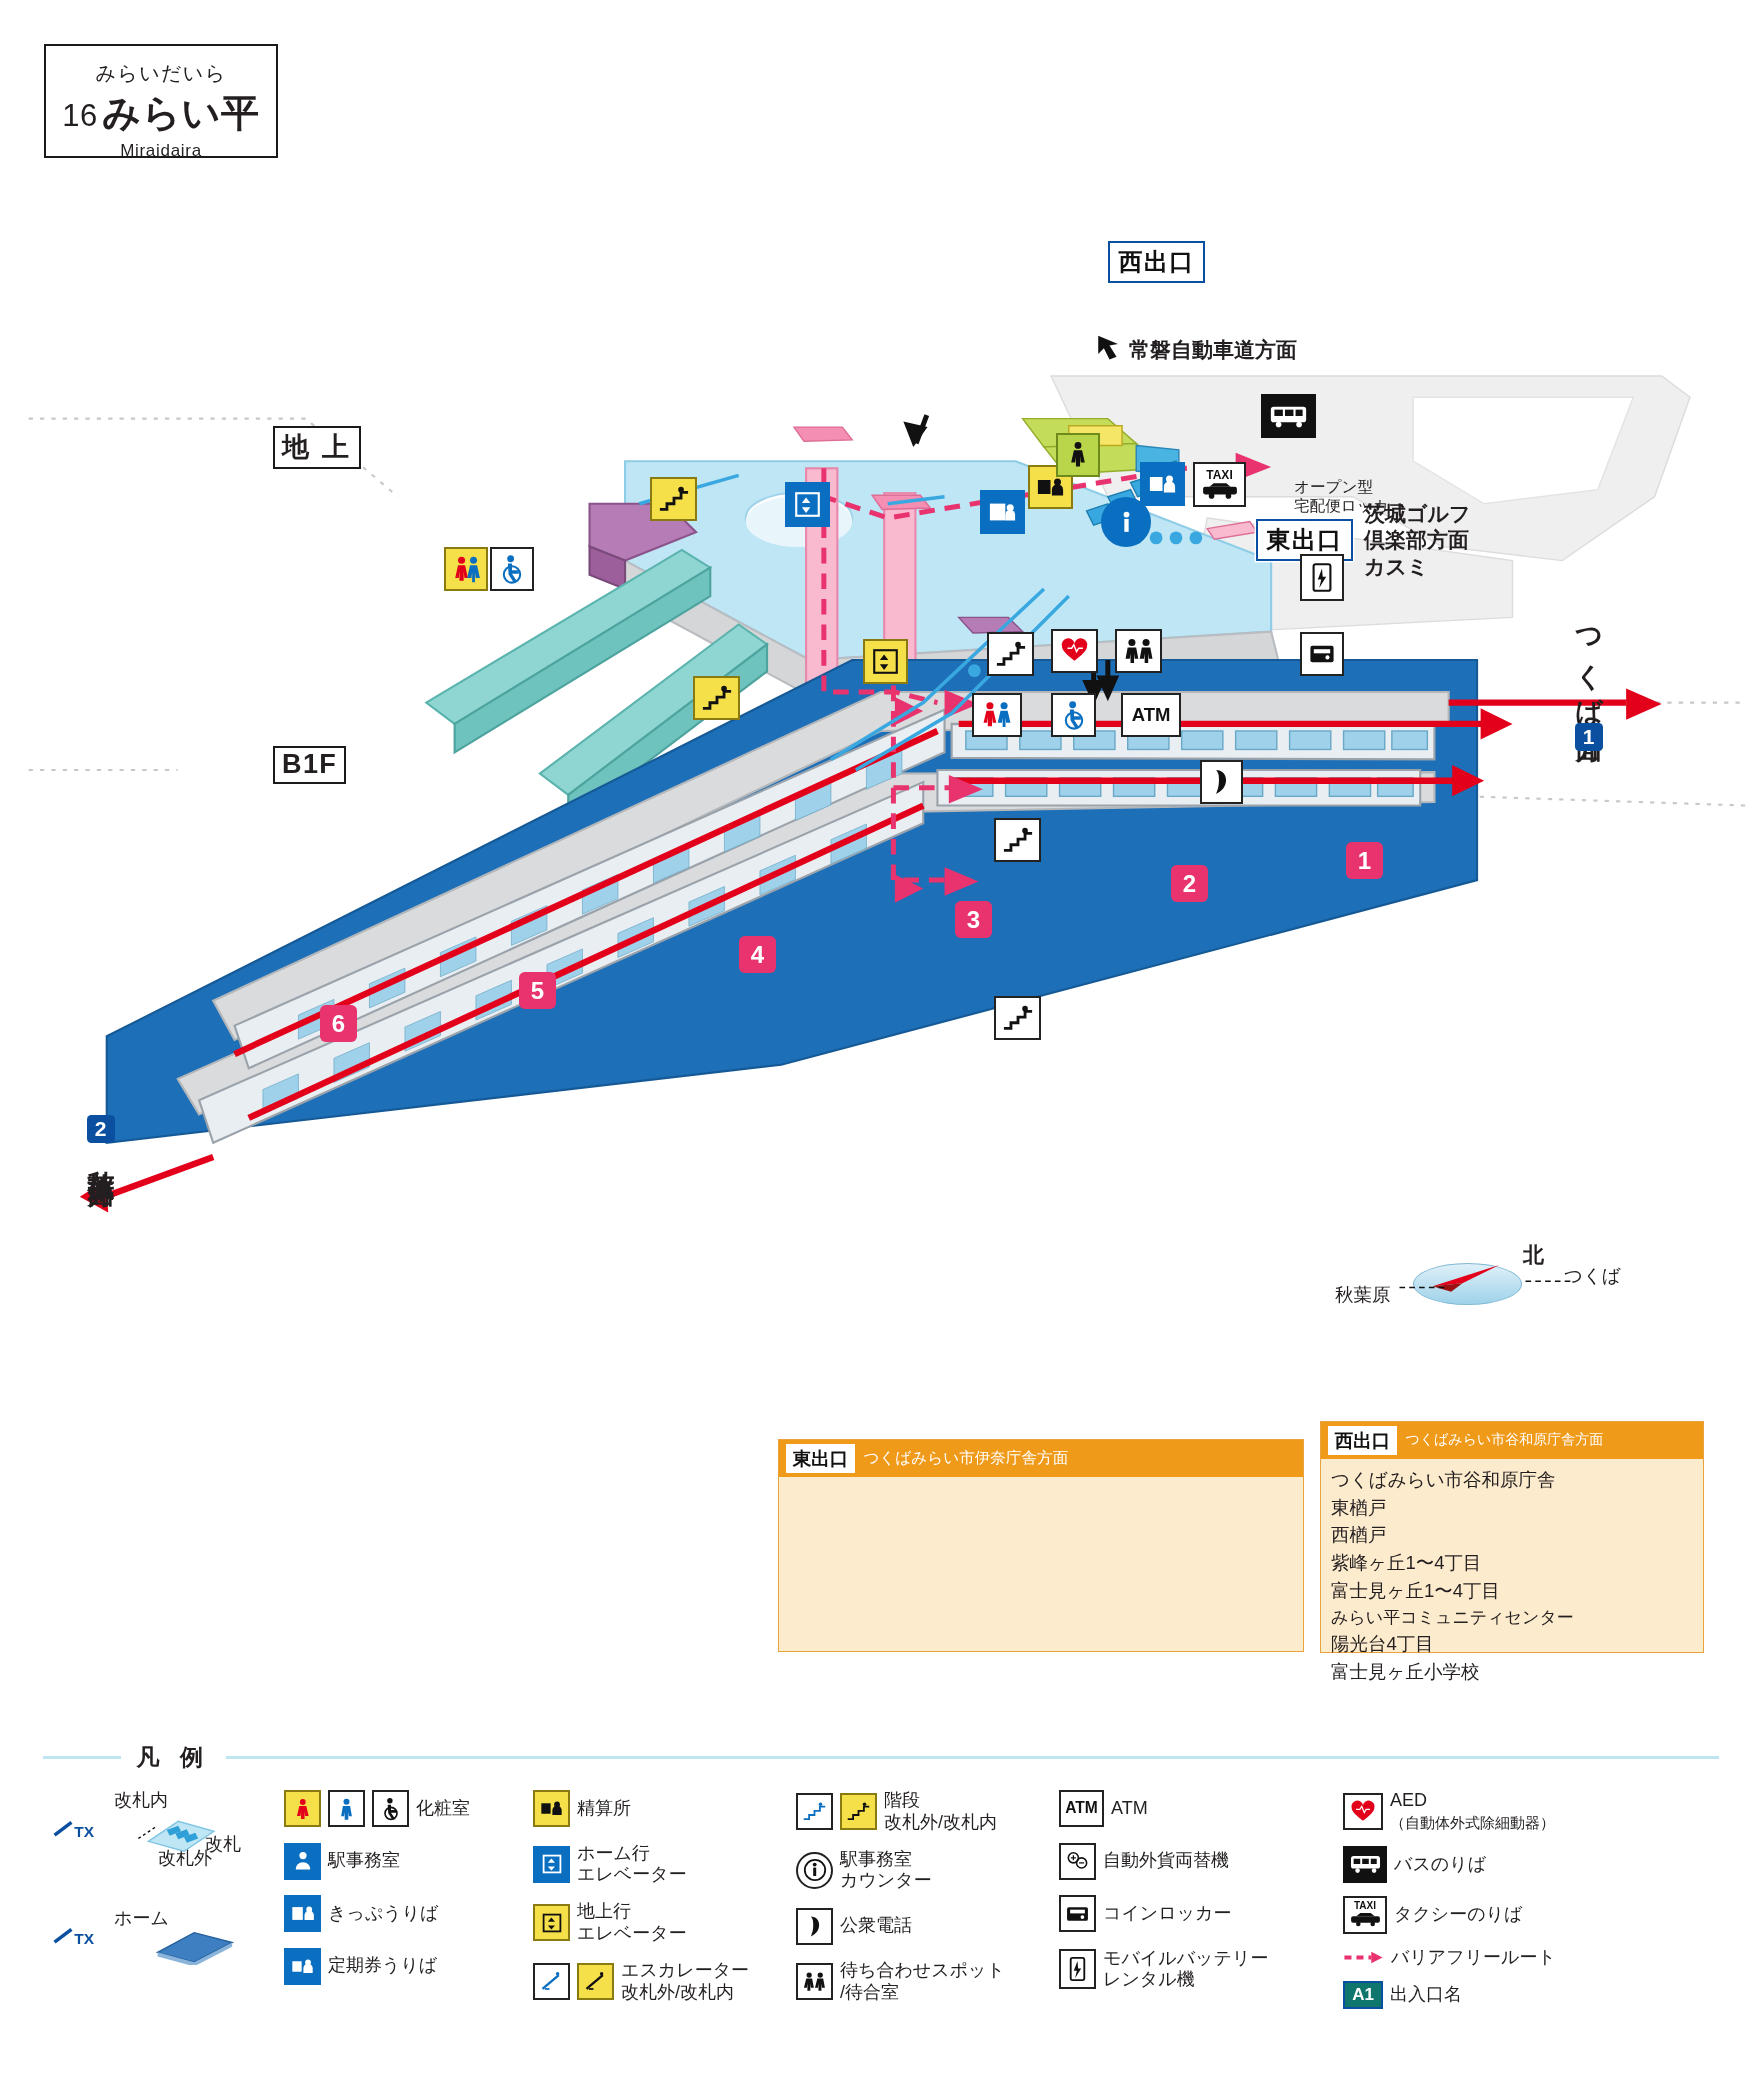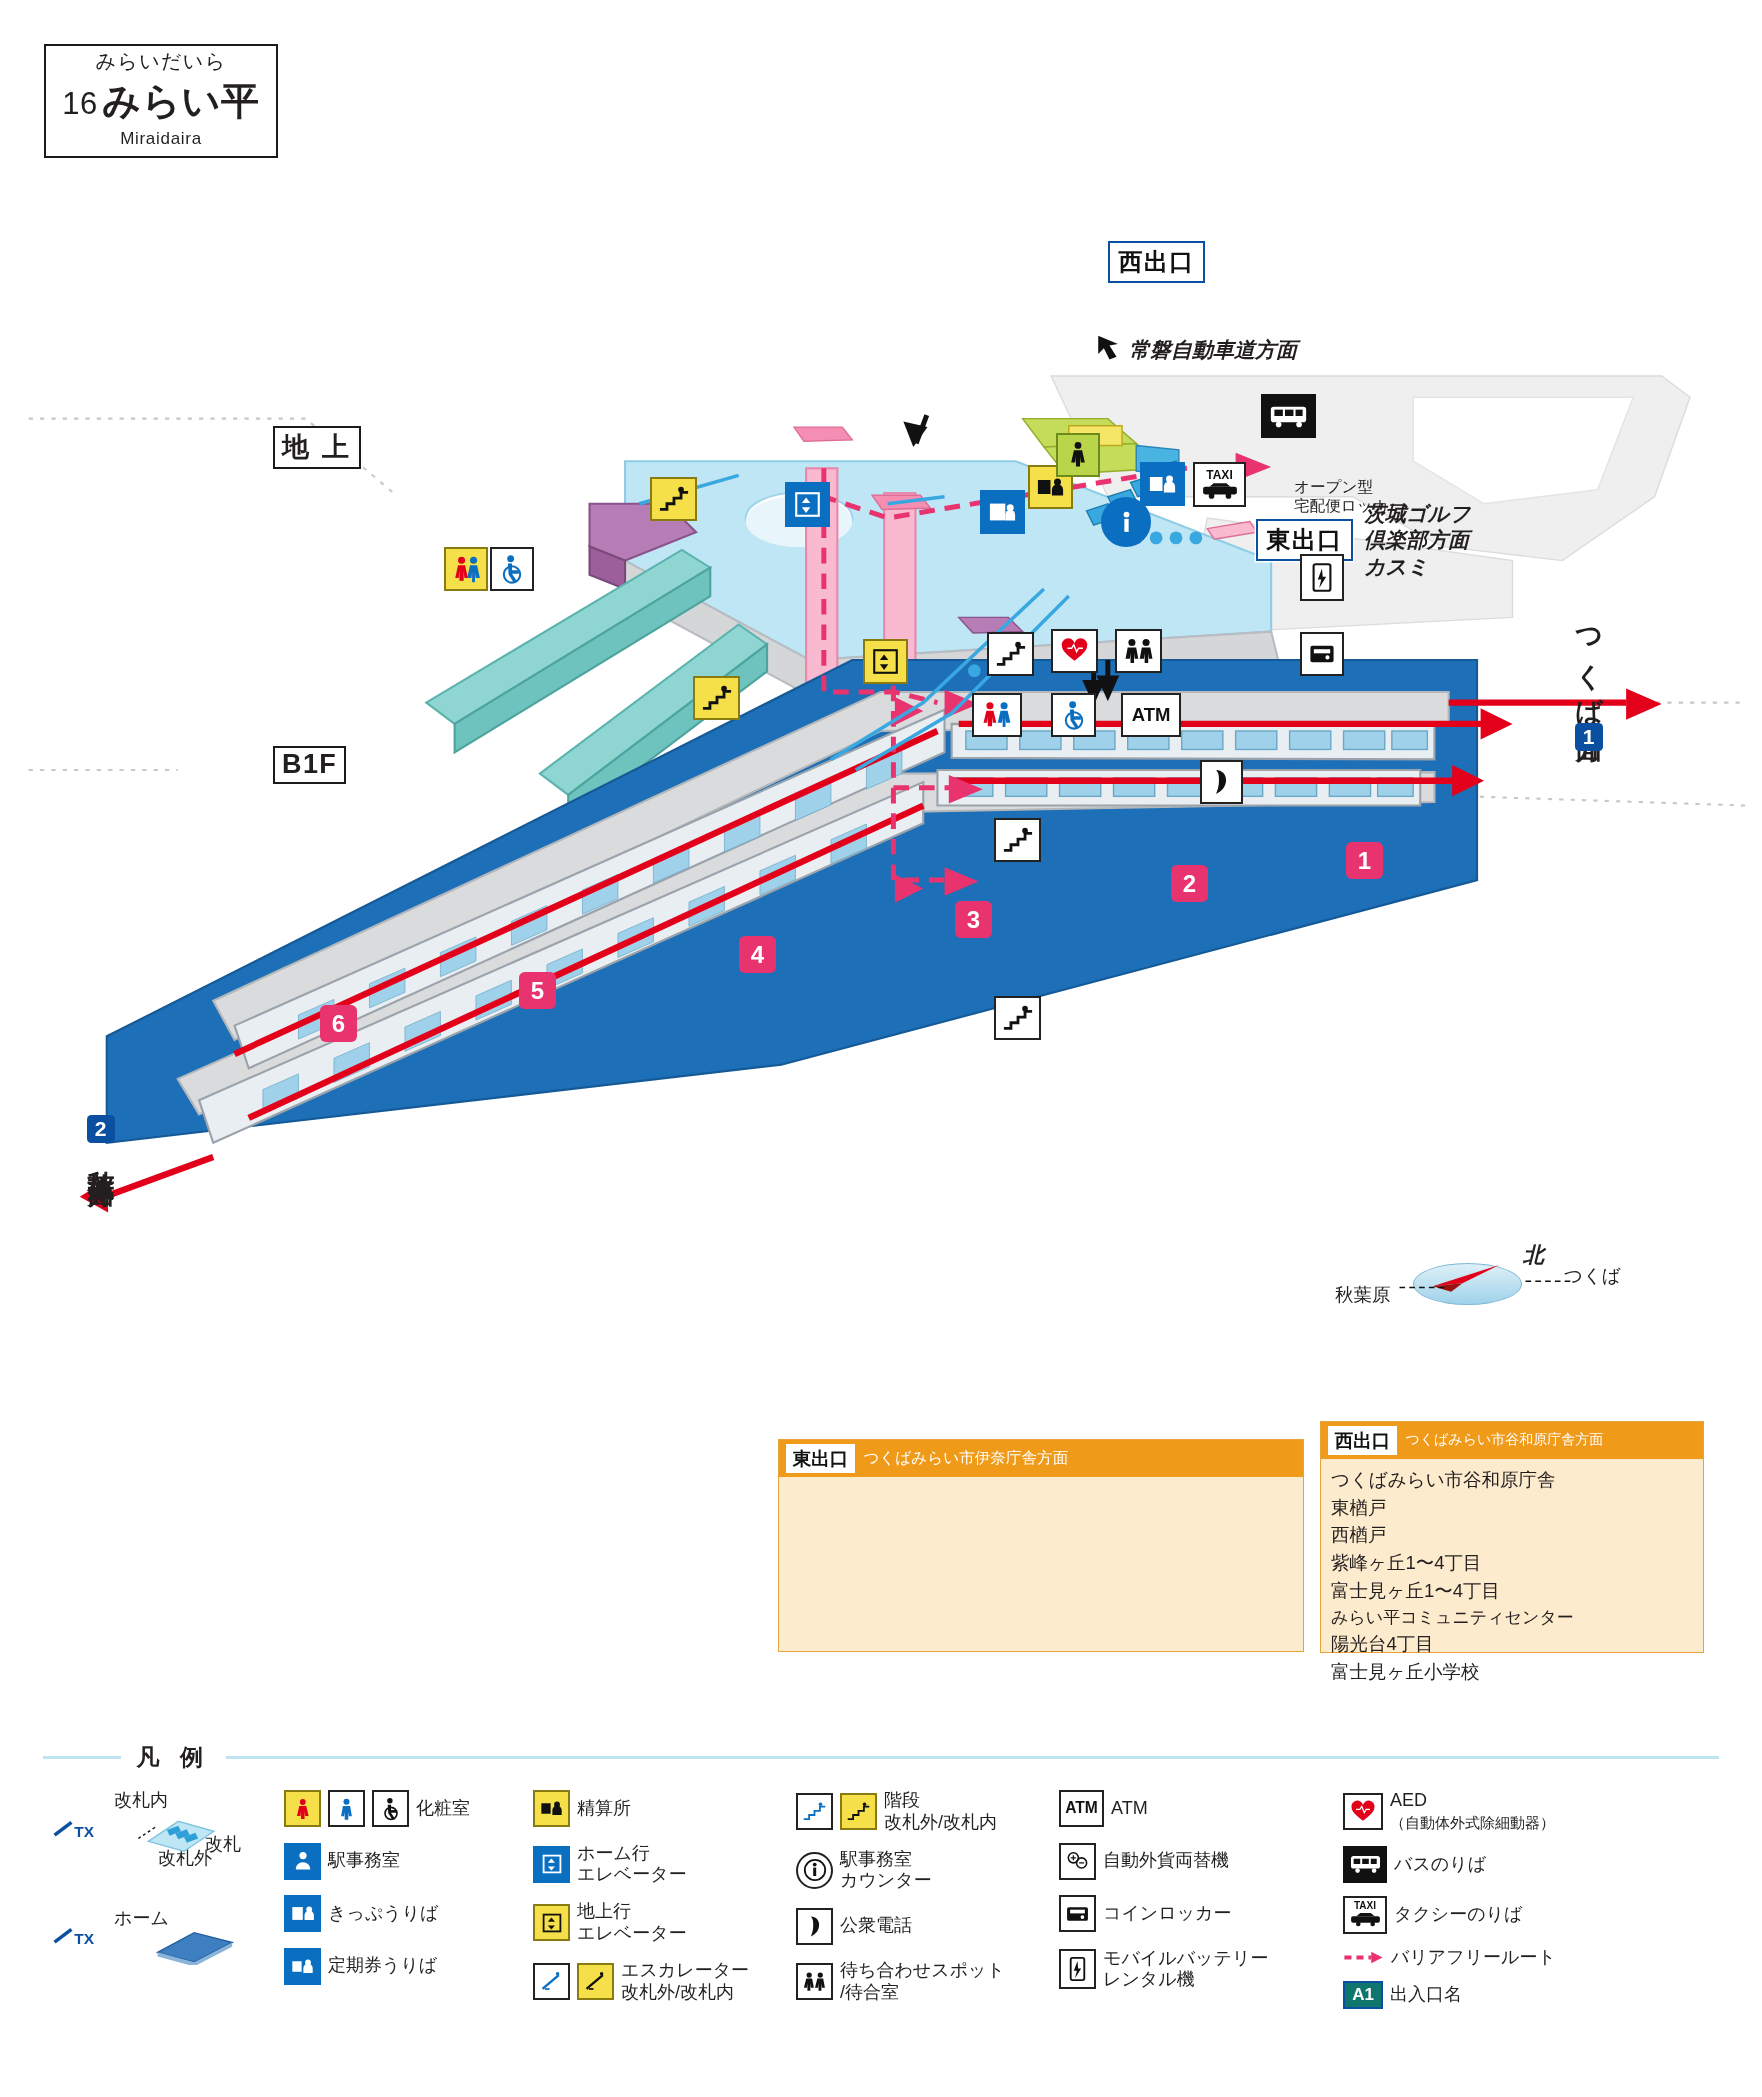--- a/index.html
+++ b/index.html
@@ -10,28 +10,28 @@
     color:#231f20;
   }
   .abs{position:absolute;}
 
   
   #station-box{
     left:44px;top:44px;width:234px;height:114px;
     border:2.8px solid #1a1a1a;background:#fff;box-sizing:border-box;
     text-align:center;
   }
-  #station-box .kana{font-size:20px;letter-spacing:1.4px;margin-top:2px;}
+  #station-box .kana{font-size:20px;letter-spacing:1.4px;margin-top:14px;}
   #station-box .main{font-size:38px;font-weight:bold;letter-spacing:0.7px;margin-top:1.4px;}
   #station-box .main .num{font-size:31px;font-weight:normal;margin-right:4.3px;}
   #station-box .rom{font-size:17px;margin-top:1.4px;letter-spacing:0.7px;}
 
   
   .lbl{font-size:18.5px;line-height:1.25;white-space:nowrap;}
-  .lbl-b{font-weight:bold;font-style:italic;}
+  .lbl-b{font-weight:bold;}
 
   
   .floor-box{
     border:2.1px solid #1a1a1a;background:#fff;
     font-size:27px;font-weight:bold;padding:1.4px 7px;letter-spacing:2.8px;
   }
 
   
   .exit-badge{
     border:2.8px solid #0b50a0;background:#fff;color:#111;

